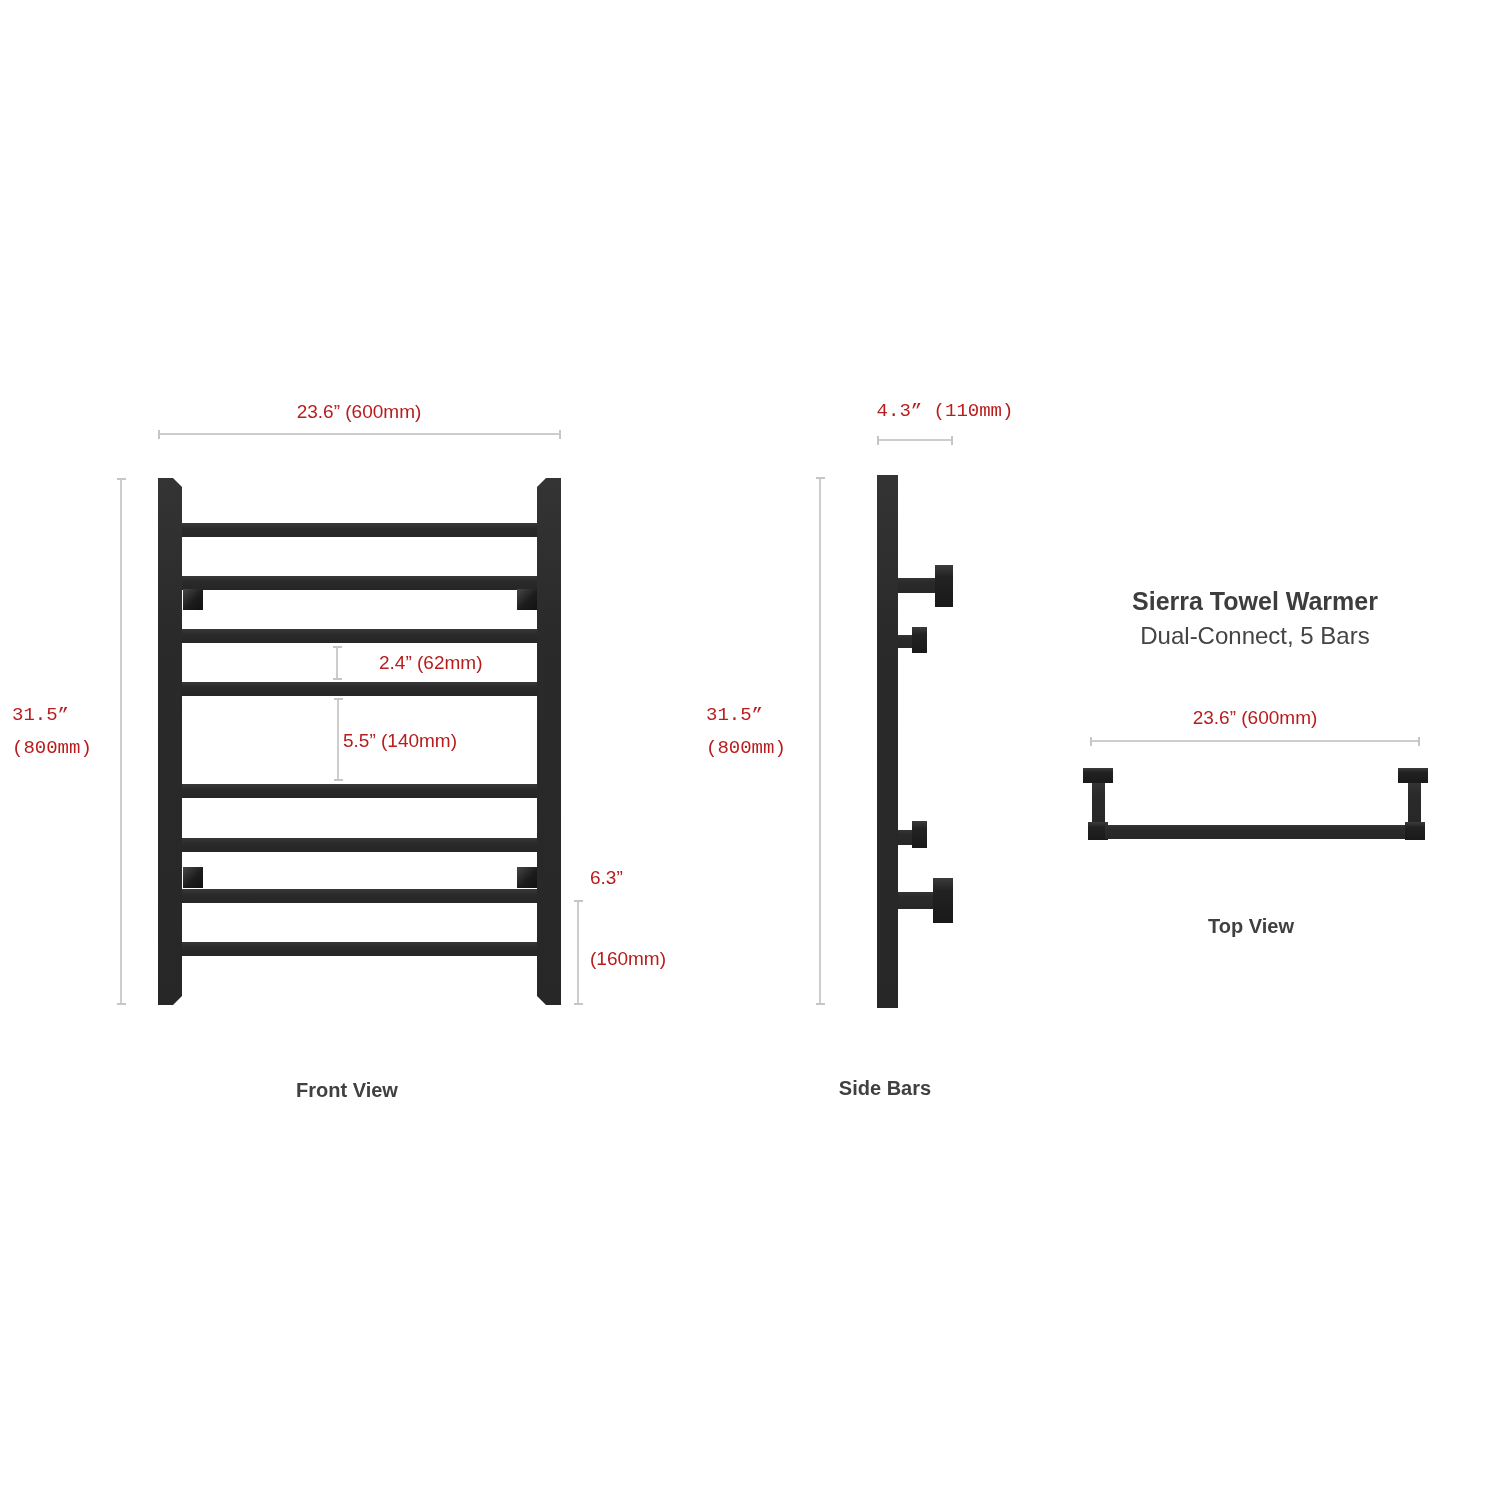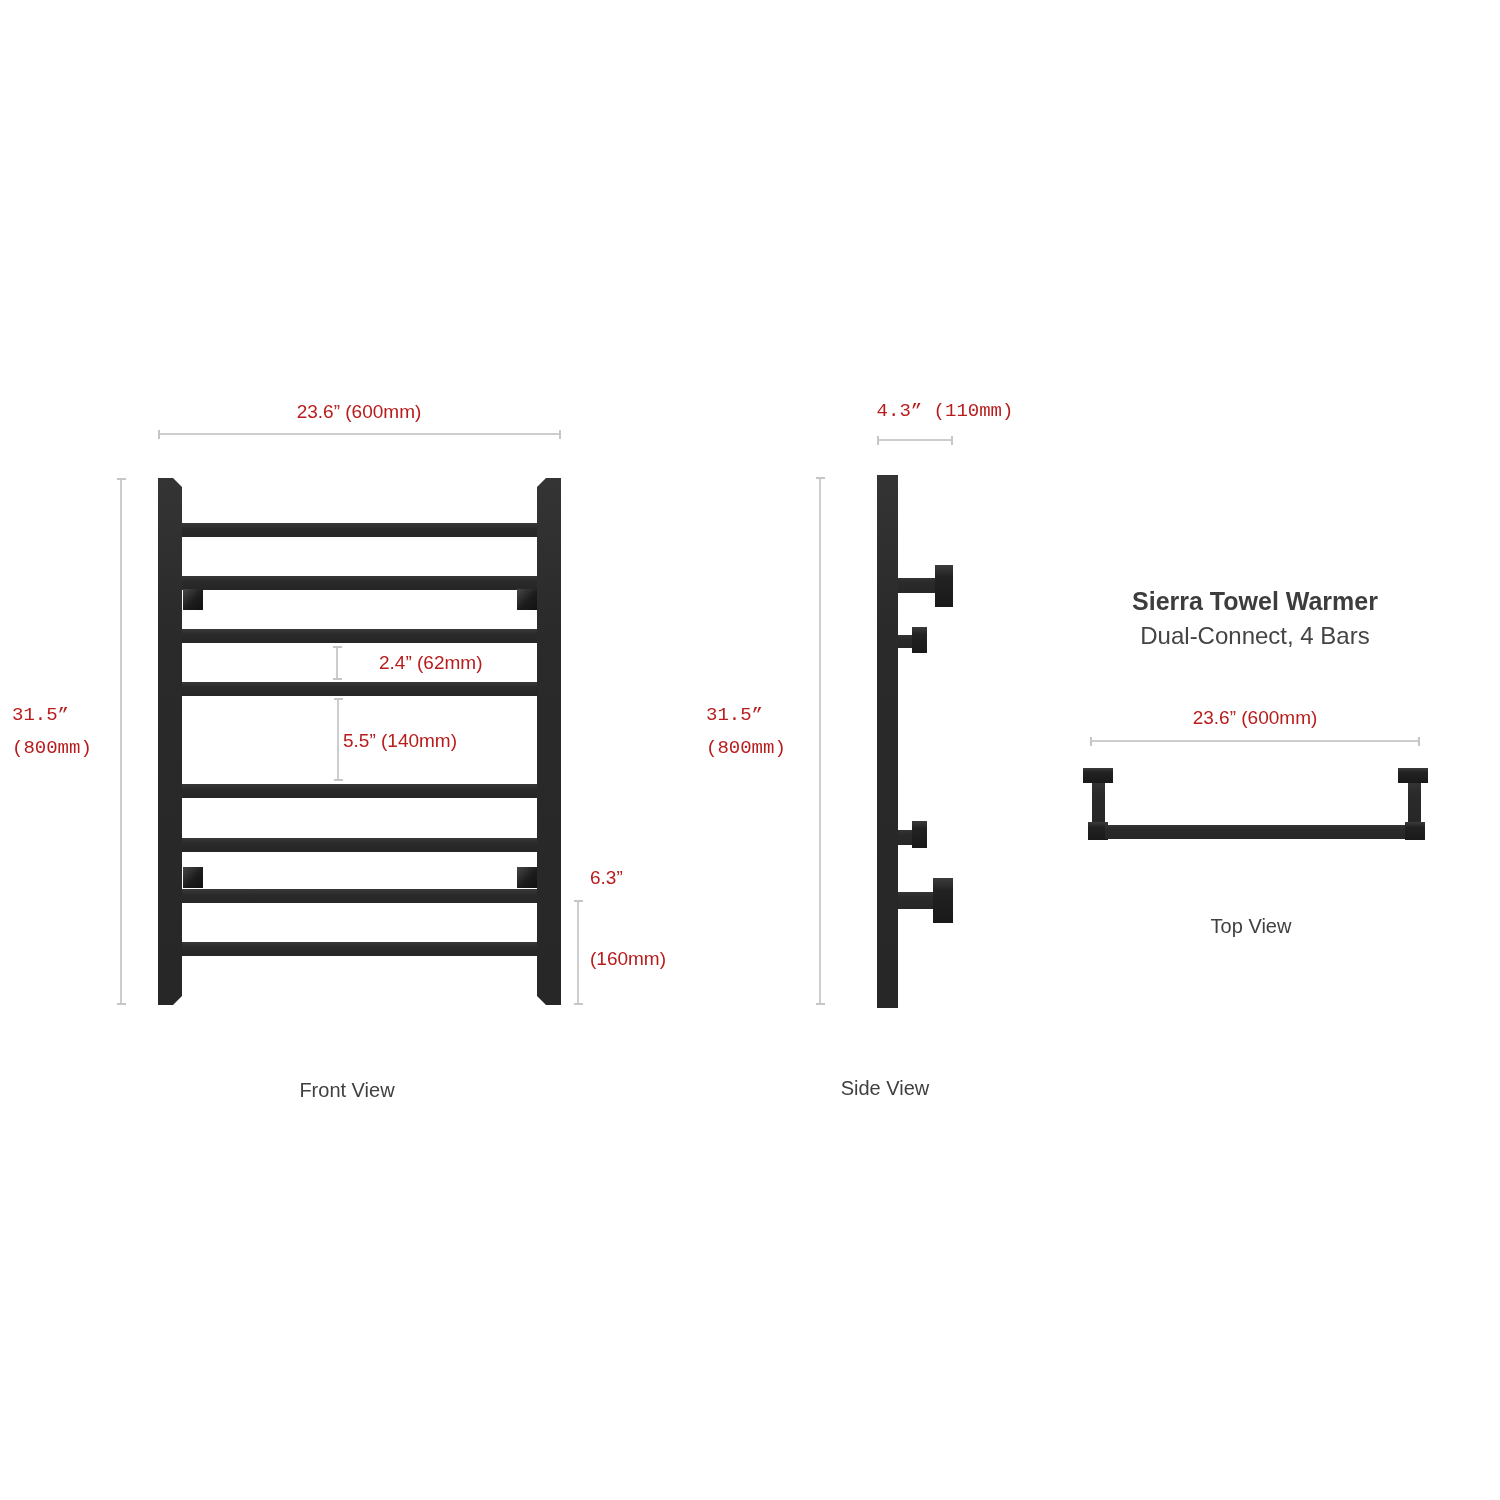--- a/index.html
+++ b/index.html
@@ -54,21 +54,21 @@
   .dim-text {
     font-size: 19px;
     color: #b91c1c;
     white-space: nowrap;
     line-height: 1;
   }
   .center { text-align: center; }
   .right  { text-align: left; font-family: Liberation Mono, monospace; }
   .view-label {
     font-size: 20px;
-    font-weight: normal;
+    font-weight: bold;
     color: #404040;
     white-space: nowrap;
     line-height: 1;
   }
   .title-main {
     font-size: 25px;
     font-weight: bold;
     color: #3d3d3d;
     white-space: nowrap;
     line-height: 1;
@@ -154,27 +154,27 @@
 
     <div class="abs steel" style="left:898px;top:635px;width:16px;height:13px;"></div>
     <div class="abs steel-dark" style="left:912px;top:627px;width:15px;height:26px;"></div>
 
     <div class="abs steel" style="left:898px;top:830px;width:16px;height:15px;"></div>
     <div class="abs steel-dark" style="left:912px;top:821px;width:15px;height:27px;"></div>
 
     <div class="abs steel" style="left:898px;top:892px;width:36px;height:17px;"></div>
     <div class="abs steel-dark" style="left:933px;top:878px;width:20px;height:45px;"></div>
 
-    <div class="abs view-label center" style="left:785px;top:1078px;width:200px;">Side View</div>
+    <div class="abs view-label center" style="left:785px;top:1078px;width:200px;">Side Bars</div>
   </div>
 
   <div class="abs" style="left:0;top:0;width:0;height:0;">
 
     <div class="abs title-main center" style="left:1055px;top:589px;width:400px;">Sierra Towel Warmer</div>
-    <div class="abs title-sub center" style="left:1055px;top:624px;width:400px;">Dual-Connect, 4 Bars</div>
+    <div class="abs title-sub center" style="left:1055px;top:624px;width:400px;">Dual-Connect, 5 Bars</div>
 
     <div class="abs dim-text center" style="left:1105px;top:708px;width:300px;">23.6” (600mm)</div>
     <div class="abs dim-line-h" style="left:1090px;top:740px;width:330px;"></div>
     <div class="abs tick-v" style="left:1090px;top:737px;"></div>
     <div class="abs tick-v" style="left:1418px;top:737px;"></div>
 
     <div class="abs steel-dark" style="left:1083px;top:768px;width:30px;height:15px;"></div>
     <div class="abs steel" style="left:1092px;top:783px;width:13px;height:40px;"></div>
     <div class="abs steel-dark" style="left:1088px;top:822px;width:20px;height:18px;"></div>
 

